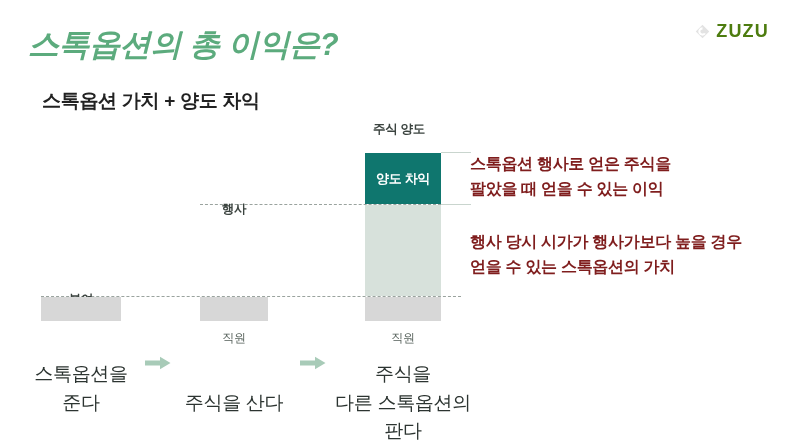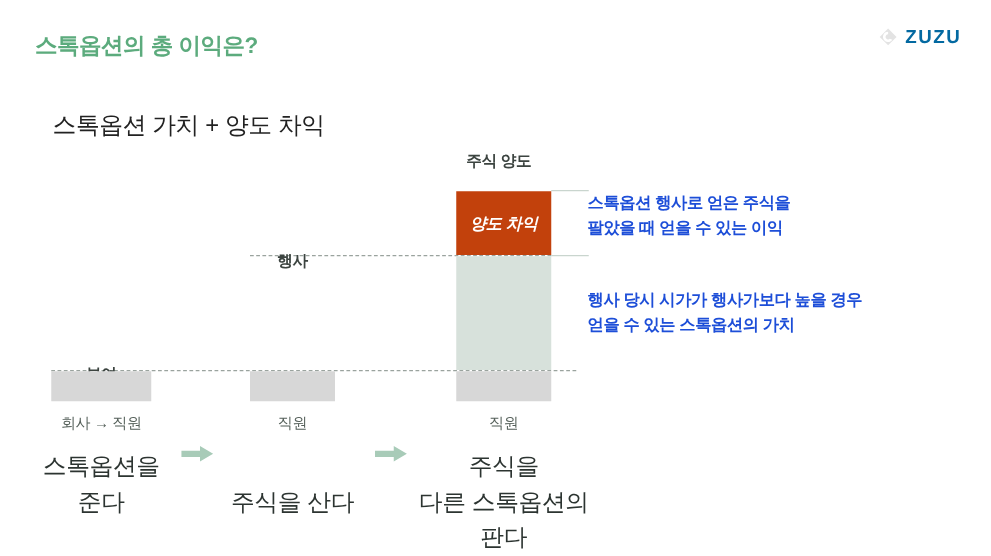--- a/index.html
+++ b/index.html
@@ -25,44 +25,45 @@
     display: flex;
     align-items: center;
     gap: 6px;
   }
   .logo-mark {
     width: 15px;
     height: 15px;
     display: block;
   }
   .logo-text {
-    font-size: 15px;
+    font-size: 18px;
     font-weight: bold;
     letter-spacing: 1.2px;
-    color: #0369a1;
+    color: #4d7c0f;
     line-height: 1;
   }
 
   
   .page-title {
     position: absolute;
     left: 28px;
     top: 26px;
-    font-size: 18px;
+    font-size: 31px;
     font-weight: bold;
     color: #5cab7d;
     letter-spacing: -0.4px;
     line-height: 1.2;
+    font-style: italic;
   }
   .section-title {
     position: absolute;
     left: 42px;
     top: 90px;
     font-size: 19px;
-    font-weight: normal;
+    font-weight: bold;
     color: #222222;
     letter-spacing: -0.3px;
     line-height: 1.2;
   }
 
   
   .chart {
     position: absolute;
     left: 0;
     top: 0;
@@ -76,22 +77,21 @@
     border-top: 1px dashed #9aa39e;
   }
   .gridline.solid {
     border-top: 1px solid #c9d5ce;
   }
 
   .bar {
     position: absolute;
   }
   .bar-green {
-    background: #c2410c;
-    font-style: italic;
+    background: #0f766e;
   }
   .bar-pale {
     background: #d7e1db;
   }
   .bar-gray {
     background: #d7d7d7;
   }
 
   .bar-label-inner {
     position: absolute;
@@ -135,22 +135,22 @@
   
   .step-arrow {
     position: absolute;
     width: 26px;
     height: 14px;
   }
 
   
   .note {
     position: absolute;
-    font-size: 13px;
-    color: #1d4ed8;
+    font-size: 16px;
+    color: #7f1d1d;
     line-height: 1.55;
     letter-spacing: -0.3px;
     font-weight: bold;
   }
   .note-line {
     white-space: nowrap;
   }
 </style>
 </head>
 <body>
@@ -181,21 +181,20 @@
     <div class="cap-label" style="left:200px; top:182px; width:68px;margin-top:20px;">행사</div>
     <div class="bar bar-gray" style="left:200px; top:297px; width:68px; height:24px;"></div>
 
     <div class="cap-label" style="left:361px; top:122px; width:76px;">주식 양도</div>
     <div class="bar bar-green" style="left:365px; top:153px; width:76px; height:51px;">
       <div class="bar-label-inner" style="top:17px;">양도 차익</div>
     </div>
     <div class="bar bar-pale" style="left:365px; top:205px; width:76px; height:91px;"></div>
     <div class="bar bar-gray" style="left:365px; top:297px; width:76px; height:24px;"></div>
 
-    <div class="actor-label" style="left:21px; top:331px; width:120px;">회사 → 직원</div>
     <div class="actor-label" style="left:194px; top:331px; width:80px;">직원</div>
     <div class="actor-label" style="left:363px; top:331px; width:80px;">직원</div>
 
     <div class="step-text" style="left:11px; top:360px; width:140px;">
       <span>스톡옵션을</span><br>
       <span>준다</span>
     </div>
     <div class="step-text" style="left:174px; top:360px; width:120px;">
       <br>
       <span>주식을 산다</span>

